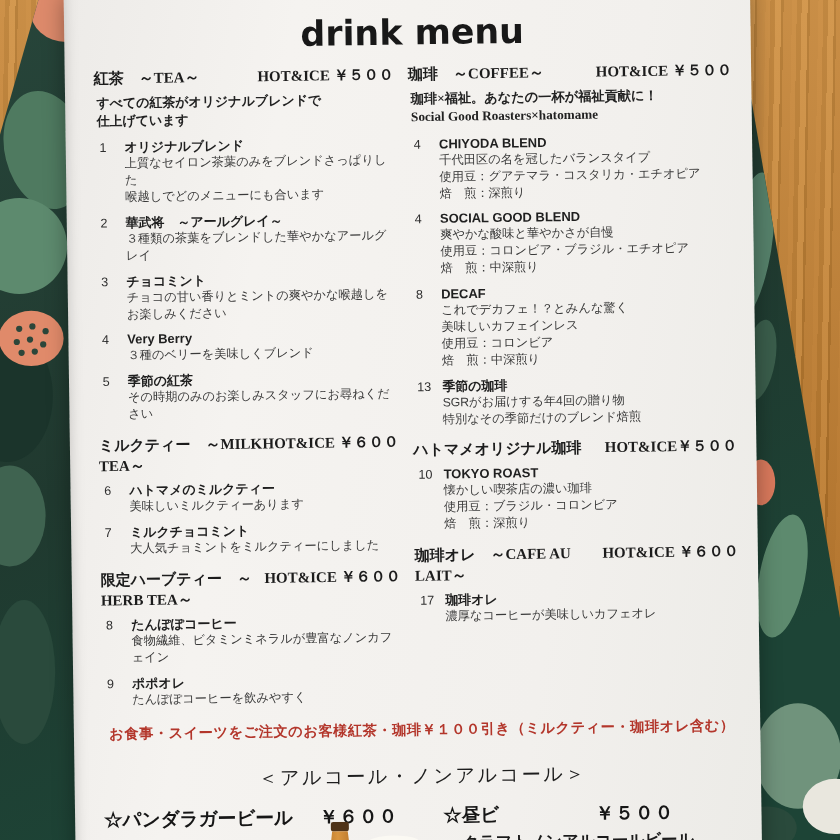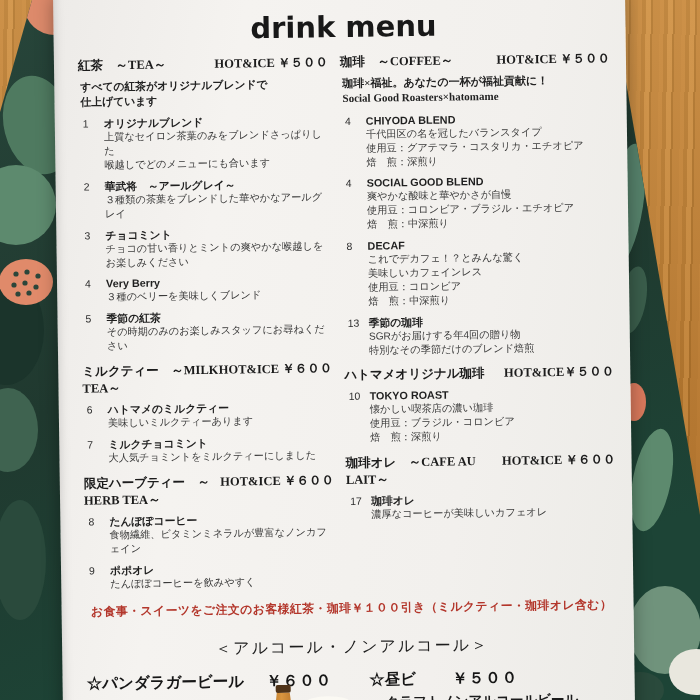--- a/index.html
+++ b/index.html
@@ -43,21 +43,21 @@
   .promo{font-family:"Liberation Serif",serif;font-weight:bold;color:#b3362b;
     font-size:11.8px;text-align:center;margin:6px 0 0 0;letter-spacing:.5px;}
   .alc-heading{font-family:"Liberation Serif",serif;font-size:16px;color:#1d1d1d;
     text-align:center;letter-spacing:2px;margin:20px 0 12px 0;}
   .bottom{display:flex;margin-top:4px;}
   .b-left{flex:0 0 52%;position:relative;}
   .b-right{flex:1 1 auto;padding-left:6px;}
   .beer-head{display:flex;align-items:baseline;font-family:"Liberation Serif",serif;
     font-weight:bold;font-size:15.5px;color:#161616;}
   .beer-head .bh-price{margin-left:22px;letter-spacing:1px;text-align:center;}
-  .b-right .beer-head .bh-price{margin-left:36px;}
+  .b-right .beer-head .bh-price{margin-left:80px;}
   .beer-sub{font-family:"Liberation Serif",serif;font-weight:bold;font-size:13.5px;
     color:#1b1b1b;margin:3px 0 6px 16px;}
   .beer-desc{font-size:11.2px;color:#333;line-height:1.55;white-space:pre-line;
     margin:7px 0 4px 12px;}
   .bottle-art{position:absolute;right:-2px;top:14px;width:122px;height:152px;}
 </style>
 </head>
 <body>
 
 <div class="scene">

